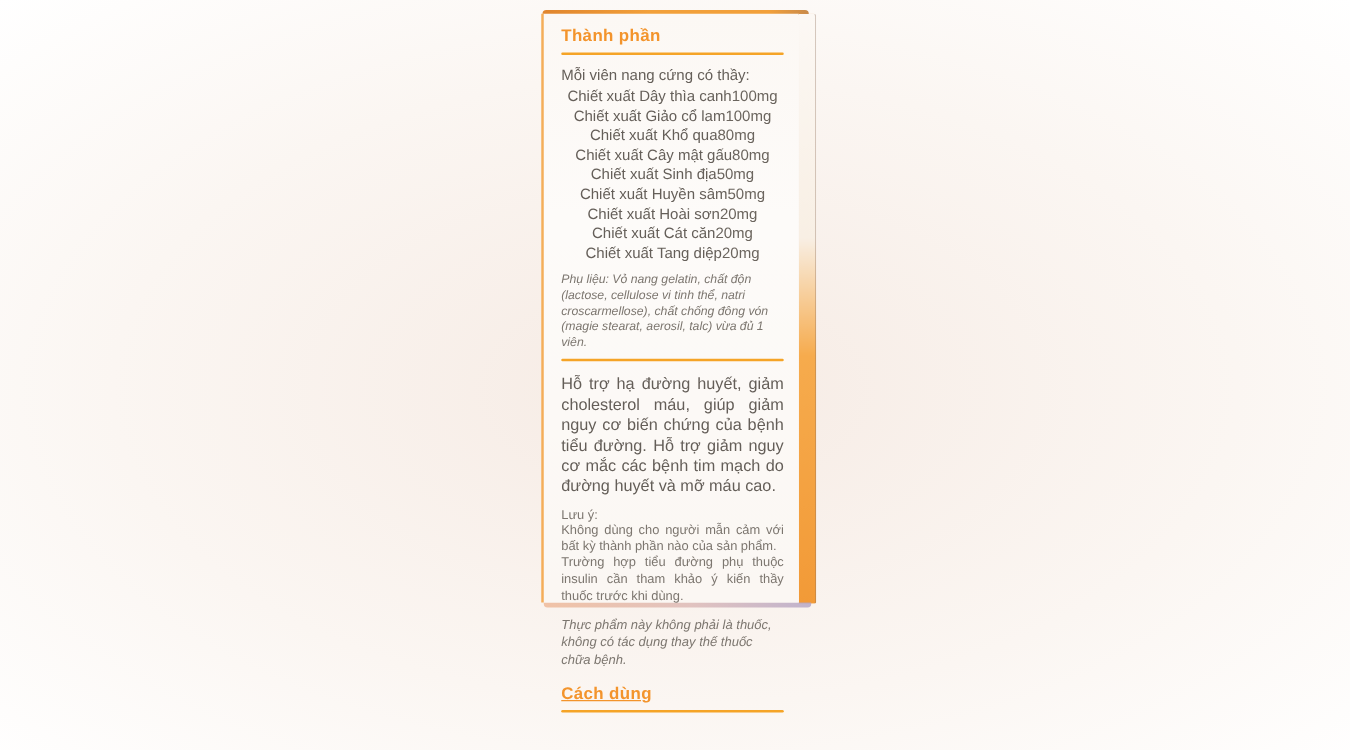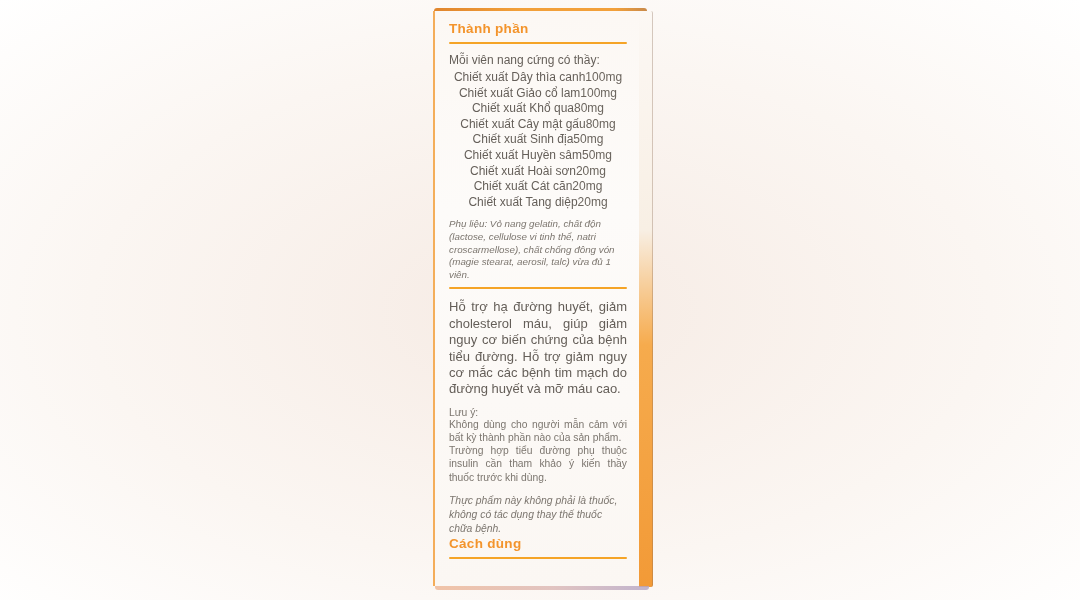--- a/index.html
+++ b/index.html
@@ -3,21 +3,21 @@
 <meta charset="utf-8">
 <style>
   * { margin:0; padding:0; box-sizing:border-box; }
   html,body { width:1080px; height:600px; overflow:hidden; }
   body {
     font-family:"Liberation Sans", sans-serif;
     background:radial-gradient(1000px 560px at 50% 52%, #f6ebe4 0%, #fbf6f2 45%, #ffffff 78%);
     position:relative;
   }
   .box {
-    position:absolute; left:433px; top:8px; width:220px; height:582px;
+    position:absolute; left:433px; top:8px; width:220px; height:478px;
   }
   .box-top-edge {
     position:absolute; left:1px; right:6px; top:0; height:4px;
     background:linear-gradient(90deg,#e0852d,#f2a03a 40%,#f2a03a 85%,#c98a4a);
     border-radius:3px 3px 0 0;
   }
   .box-face {
     position:absolute; left:0; top:3px; width:206px; bottom:4px;
     background:linear-gradient(180deg,#fcf8f4 0%, #fdfbf9 35%, #fbf7f3 100%);
     border-left:2px solid rgba(242,160,62,.85);
@@ -40,21 +40,21 @@
   .ing-table { margin-top:3px; }
   .ing-row { display:flex; justify-content:center; line-height:15.6px; font-size:12px; color:#655f59; }
   .ing-amt { color:#6b655e; }
   .excipients { margin-top:8px; font-size:9.8px; line-height:12.6px; color:#7c766f;font-style:italic; }
   .t2 { margin-top:13px; }
   .uses-body { margin-top:10px; font-size:13px; line-height:16.4px; color:#645e58; text-align:justify; }
   .note-label { margin-top:9px; font-size:10.3px; color:#7c766f; }
   .note-line { font-size:10.3px; line-height:13.2px; color:#7c766f; text-align:justify; }
   .disclaimer { margin-top:10px; }
   .disclaimer div { font-size:10.4px; line-height:14px; color:#7c766f; font-style:italic; }
-  .t3 { margin-top:0; }
+  .t3 { margin-top:11px;text-decoration:underline; }
 </style>
 </head>
 <body>
 
 <div class="box">
   <div class="box-top-edge"></div>
   <div class="box-side-edge"></div>
   <div class="box-bottom-edge"></div>
 
   <div class="box-face">

